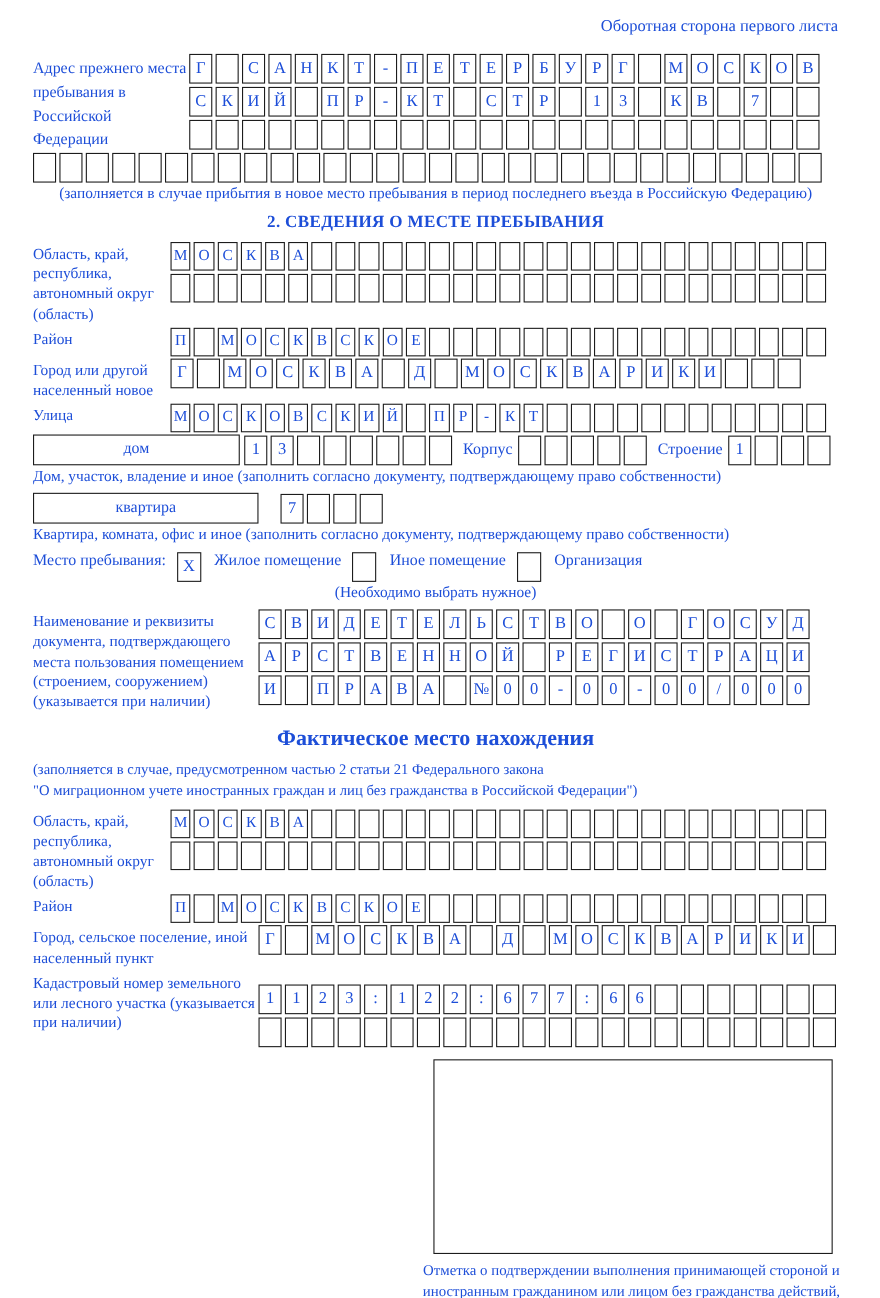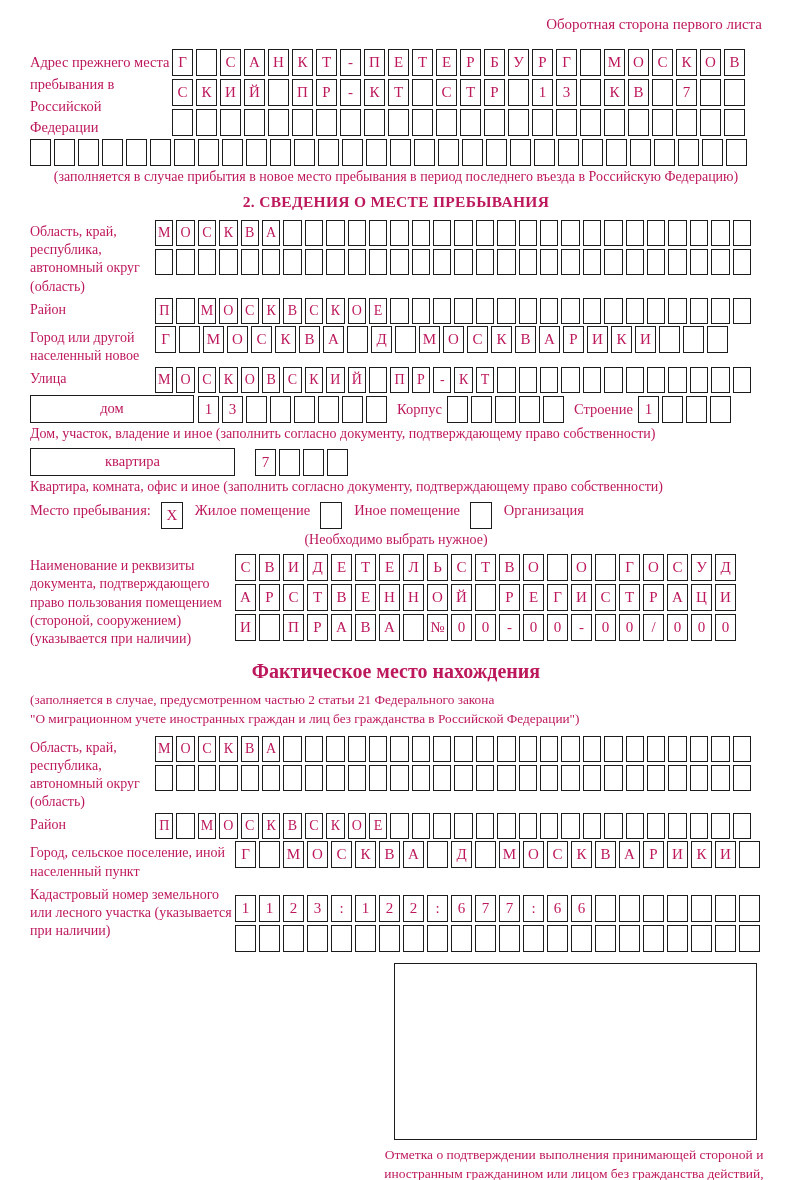--- a/index.html
+++ b/index.html
@@ -1,18 +1,18 @@
 <!DOCTYPE html>
 <html><head>
 <meta charset="utf-8">
 <style>
   html,body{margin:0;padding:0;background:#fff;}
   .page{
     position:relative;width:800px;height:1180px;box-sizing:border-box;
-    padding:16px 38px 0 30px;background:#fff;color:#be185d;
+    padding:16px 38px 0 30px;background:#fff;color:#1d4ed8;
     font-family:"Liberation Serif", serif;overflow:hidden;
   }
   .corner{text-align:right;font-size:15px;margin-bottom:16px;}
   
   .cellrow{display:flex;gap:3px;margin-bottom:3px;}
   .cell{
     box-sizing:border-box;border:1.6px solid #1c1c1c;background:#fff;
     text-align:center;font-family:"Liberation Serif", serif;flex:none;
   }
   .c24 .cell{width:21px;height:27px;line-height:25px;font-size:15px;}
@@ -22,21 +22,21 @@
   .note{font-size:14px;text-align:center;margin:3px 0 6px;}
   .h2{font-size:15.5px;font-weight:bold;text-align:center;margin:8px 0 9px;letter-spacing:.3px;}
   .frow{display:flex;align-items:flex-start;margin-bottom:2px;}
   .flabel{width:125px;flex:none;font-size:14px;line-height:1.3;padding-top:3px;}
   .flabel2{width:205px;flex:none;font-size:14px;line-height:1.3;padding-top:3px;}
   .fcells{flex:none;}
   .bigbox{
     box-sizing:border-box;border:1.6px solid #1c1c1c;height:28px;line-height:25px;
     text-align:center;font-size:14.5px;flex:none;
   }
-  .dom-box{width:164px;margin-right:4px;}
+  .dom-box{width:188px;margin-right:4px;}
   .kv-box{width:205px;margin-right:20px;}
   .inline-row{display:flex;align-items:center;margin-bottom:2px;}
   .inline-label{font-size:14.5px;margin:0 5px 0 10px;flex:none;}
   .mesto-row{display:flex;align-items:flex-start;font-size:14.5px;margin:7px 0 2px;}
   .mesto-row .cellrow{margin:0 12px 0 10px;}
   .mesto-row .cell{width:22px;height:27px;line-height:25px;font-size:15px;}
   .fact-title{font-weight:bold;text-align:center;font-size:20px;margin:12px 0 7px;}
   .fact-note{font-size:13.3px;line-height:1.45;}
   .fact-note-wrap{margin-bottom:7px;}
   .stamp-box{
@@ -391,21 +391,21 @@
       </span>
     <span>Иное помещение</span>
     <span class="cellrow">
         <span class="cell"></span>
       </span>
     <span>Организация</span>
   </div>
   <div class="note">(Необходимо выбрать нужное)</div>
 
   <div class="frow" style="margin-top:6px;">
-    <div class="flabel2">Наименование и реквизиты документа, подтверждающего право пользования помещением (стороной, сооружением) (указывается при наличии)</div>
+    <div class="flabel2">Наименование и реквизиты документа, подтверждающего места пользования помещением (строением, сооружением) (указывается при наличии)</div>
     <div class="fcells">
       <div class="cellrow c24">
           <span class="cell">С</span>
           <span class="cell">В</span>
           <span class="cell">И</span>
           <span class="cell">Д</span>
           <span class="cell">Е</span>
           <span class="cell">Т</span>
           <span class="cell">Е</span>
           <span class="cell">Л</span>

